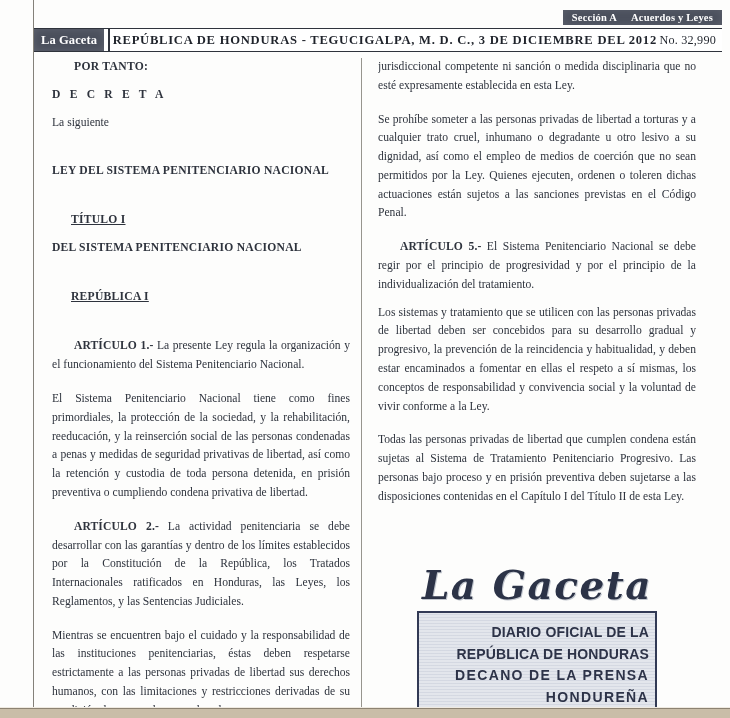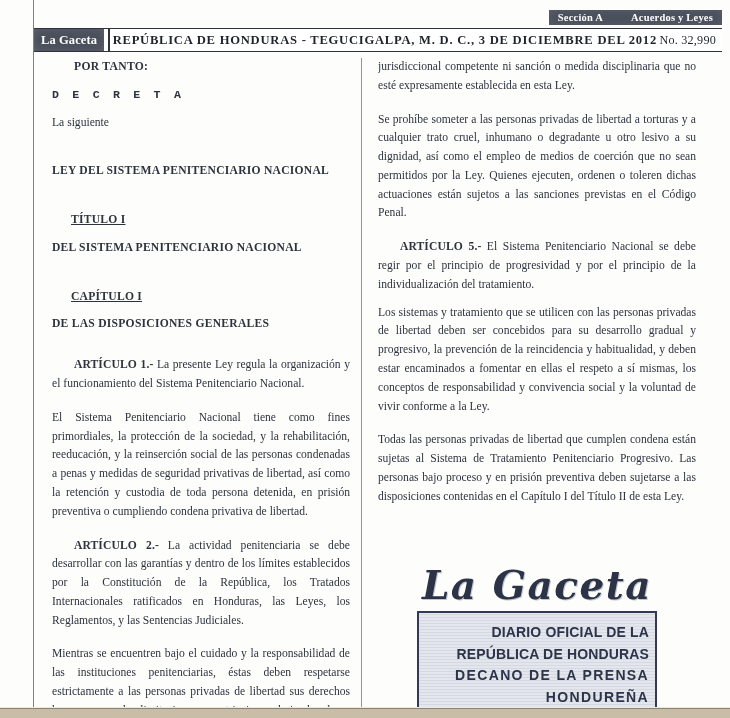--- a/index.html
+++ b/index.html
@@ -54,21 +54,21 @@
     right: 4px; top: 0;
     height: 15px;
     background: #4a4f5c;
     color: #ffffff;
     font-family: "Liberation Serif", serif;
     font-weight: bold;
     font-size: 10.5px;
     letter-spacing: .2px;
     display: flex;
     align-items: center;
-    gap: 28px;
+    gap: 14px;
     padding: 0 9px 0 9px;
     box-shadow: inset 0 0 8px rgba(255,255,255,.10);
   }
   .masthead-bar {
     position: absolute;
     left: 0; right: 4px; top: 18px;
     height: 22px;
     border-top: 1.6px solid #2f333c;
     border-bottom: 1.6px solid #2f333c;
     display: flex;
@@ -156,21 +156,20 @@
     letter-spacing: .25px;
     color: #262b34;
     line-height: 1.5;
   }
   .head-line.underline { text-decoration: underline; margin-left: 19px; }
   .decreta {
     text-align: center;
     font-weight: bold;
     font-size: 12px;
     letter-spacing: 3.2px;
-    font-family: Liberation Mono, monospace;
   }
   .por-tanto {
     font-weight: bold;
     font-size: 12px;
     padding-left: 22px;
     letter-spacing: .3px;
   }
   .la-siguiente { font-size: 11.6px; }
 
   
@@ -267,23 +266,22 @@
 
       <div class="gap-xl"></div>
       <p class="head-line">LEY DEL SISTEMA PENITENCIARIO NACIONAL</p>
 
       <div class="gap-xl"></div>
       <p class="head-line underline">TÍTULO I</p>
       <div class="gap-sm"></div>
       <p class="head-line">DEL SISTEMA PENITENCIARIO NACIONAL</p>
 
       <div class="gap-xl"></div>
-      <p class="head-line underline">CAPÍTULO I</p>
-      <div class="gap-sm"></div>
-      <p class="head-line">DE LAS DISPOSICIONES GENERALES</p>
+      <p class="head-line underline">REPÚBLICA I</p>
+      <div class="gap-sm"></div>
 
       <div class="gap-lg"></div>
       <p class="indent"><span class="art-label">ARTÍCULO 1.-</span><span> La presente Ley regula la organización y el funcionamiento del Sistema Penitenciario Nacional.</span></p>
 
       <div class="gap-md"></div>
       <p>El Sistema Penitenciario Nacional tiene como fines primordiales, la protección de la sociedad, y la rehabilitación, reeducación, y la reinserción social de las personas condenadas a penas y medidas de seguridad privativas de libertad, así como la retención y custodia de toda persona detenida, en prisión preventiva o cumpliendo condena privativa de libertad.</p>
 
       <div class="gap-md"></div>
       <p class="indent"><span class="art-label">ARTÍCULO 2.-</span><span> La actividad penitenciaria se debe desarrollar con las garantías y dentro de los límites establecidos por la Constitución de la República, los Tratados Internacionales ratificados en Honduras, las Leyes, los Reglamentos, y las Sentencias Judiciales.</span></p>
 

